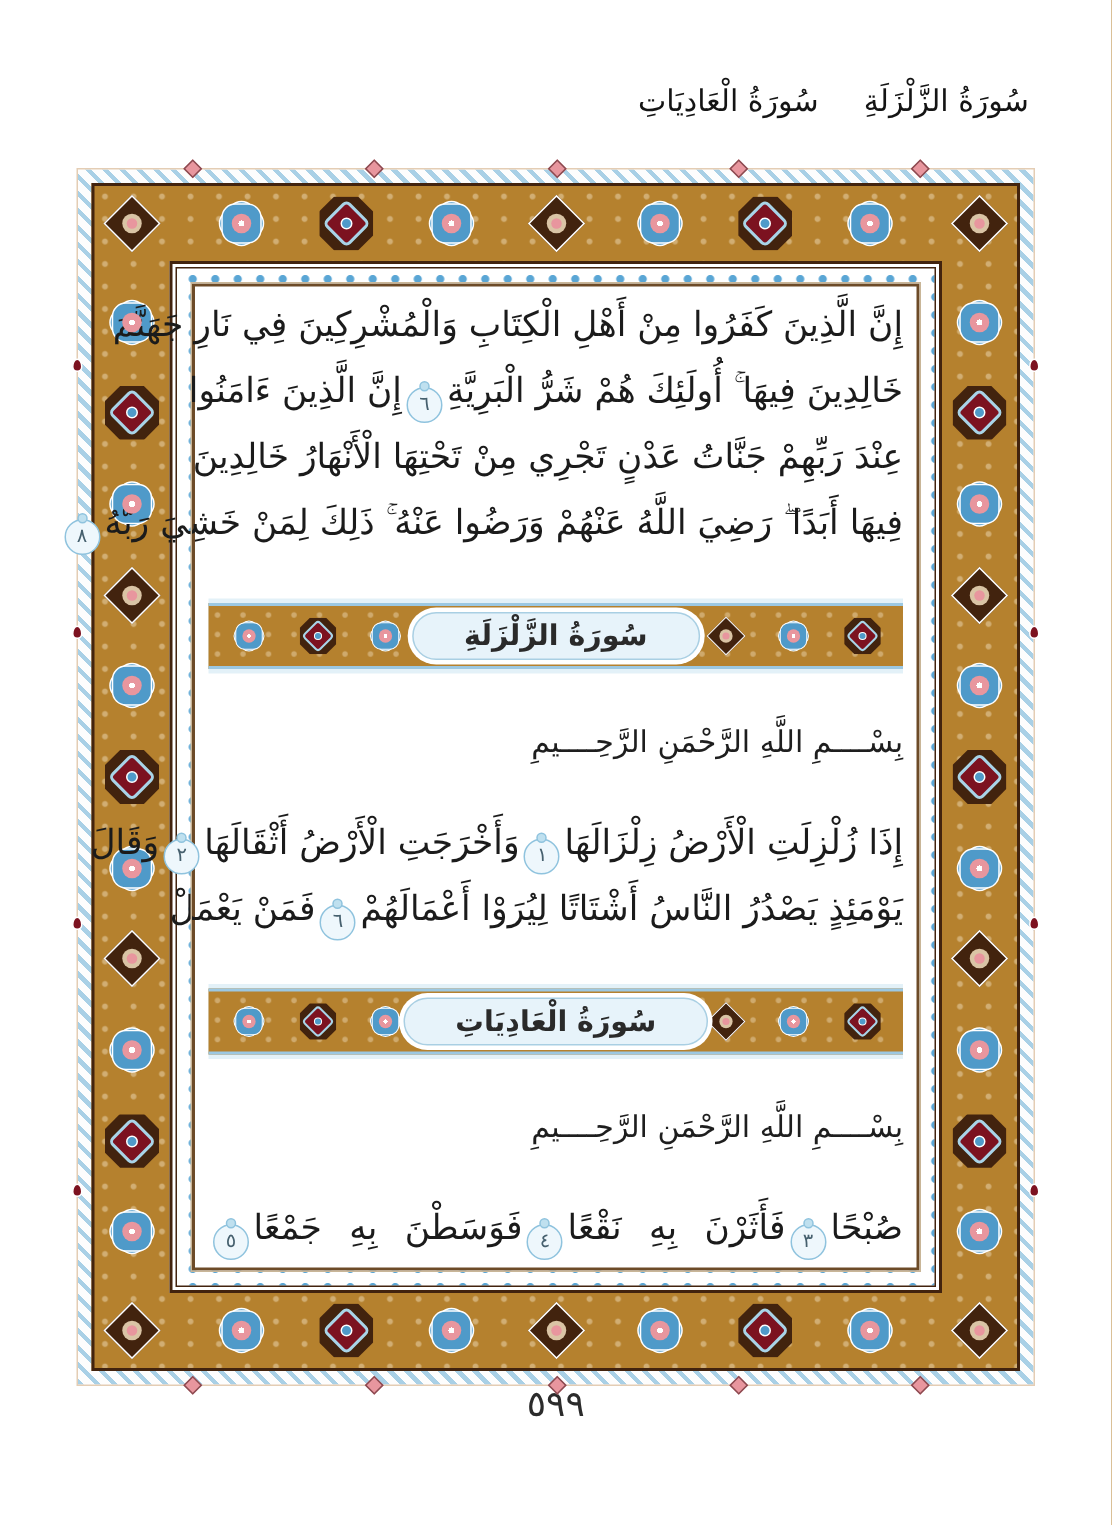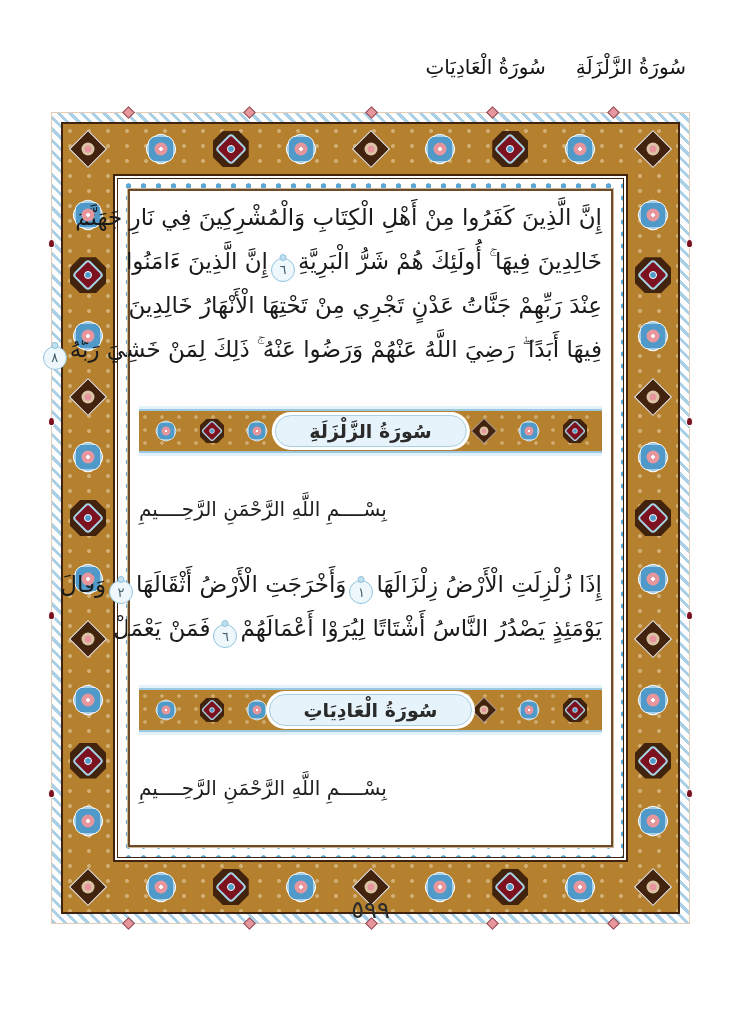--- a/index.html
+++ b/index.html
@@ -74,23 +74,23 @@
   .banner{position:relative;height:44px;margin:2px 0;border-top:2px solid var(--bannerline);border-bottom:2px solid var(--bannerline);
     box-shadow:0 3px 0 #e3f1f8,0 -3px 0 #e3f1f8;
     background-color:var(--gold);
     background-image:radial-gradient(circle at 6px 6px,rgba(255,246,226,.35) 1.5px,transparent 2.2px);
     background-size:17px 13px;}
   .banner-strip{position:absolute;inset:1px 4px;display:flex;justify-content:space-evenly;align-items:center;}
   .cartouche{position:absolute;left:50%;top:50%;transform:translate(-50%,-50%);z-index:3;
     background:var(--pale);border:1.5px solid #a9cfe3;border-radius:40px;box-shadow:0 0 0 3px #fff;
     padding:4px 34px;font-size:19px;font-weight:bold;color:#2a2a2a;white-space:nowrap;direction:rtl;}
 
-  .bismillah{direction:rtl;text-align:left;font-size:20px;line-height:34px;color:#1e1e1e;}
-
-  .page-number{position:absolute;top:896px;left:0;width:741px;text-align:center;font-size:24px;color:#2b2b2b;}
+  .bismillah{direction:rtl;text-align:right;font-size:20px;line-height:34px;color:#1e1e1e;}
+
+  .page-number{position:absolute;top:922px;left:0;width:741px;text-align:center;font-size:24px;color:#2b2b2b;}
 </style>
 </head>
 <body>
 
 <div class="page">
 
   <div class="top-header">
     <div class="surah-names">
       <span>سُورَةُ الزَّلْزَلَةِ</span>
       <span>سُورَةُ الْعَادِيَاتِ</span>
@@ -323,20 +323,21 @@
                     <div class="motif m-oct small">
                       <span class="c"></span>
                     </div>
                   </div>
                 <div class="cartouche">سُورَةُ الْعَادِيَاتِ</div>
               </div>
 
               <div class="bismillah">بِسْــــمِ اللَّهِ الرَّحْمَنِ الرَّحِــــيمِ</div>
 
               <div class="verse-group">
+                  <div class="verse-line" dir="rtl"><span>صُبْحًا</span><span class="aya">٣</span><span>فَأَثَرْنَ بِهِ نَقْعًا</span><span class="aya">٤</span><span>فَوَسَطْنَ بِهِ جَمْعًا</span><span class="aya">٥</span></div>
                 </div>
 
             </div>
           </div>
         </div>
       </div>
     <div class="finial" style="left: calc(12% - 4px); top: -5px;"></div>
         <div class="finial" style="left: calc(12% - 4px); bottom: -5px;"></div>
         <div class="finial" style="left: calc(31% - 4px); top: -5px;"></div>
         <div class="finial" style="left: calc(31% - 4px); bottom: -5px;"></div>

